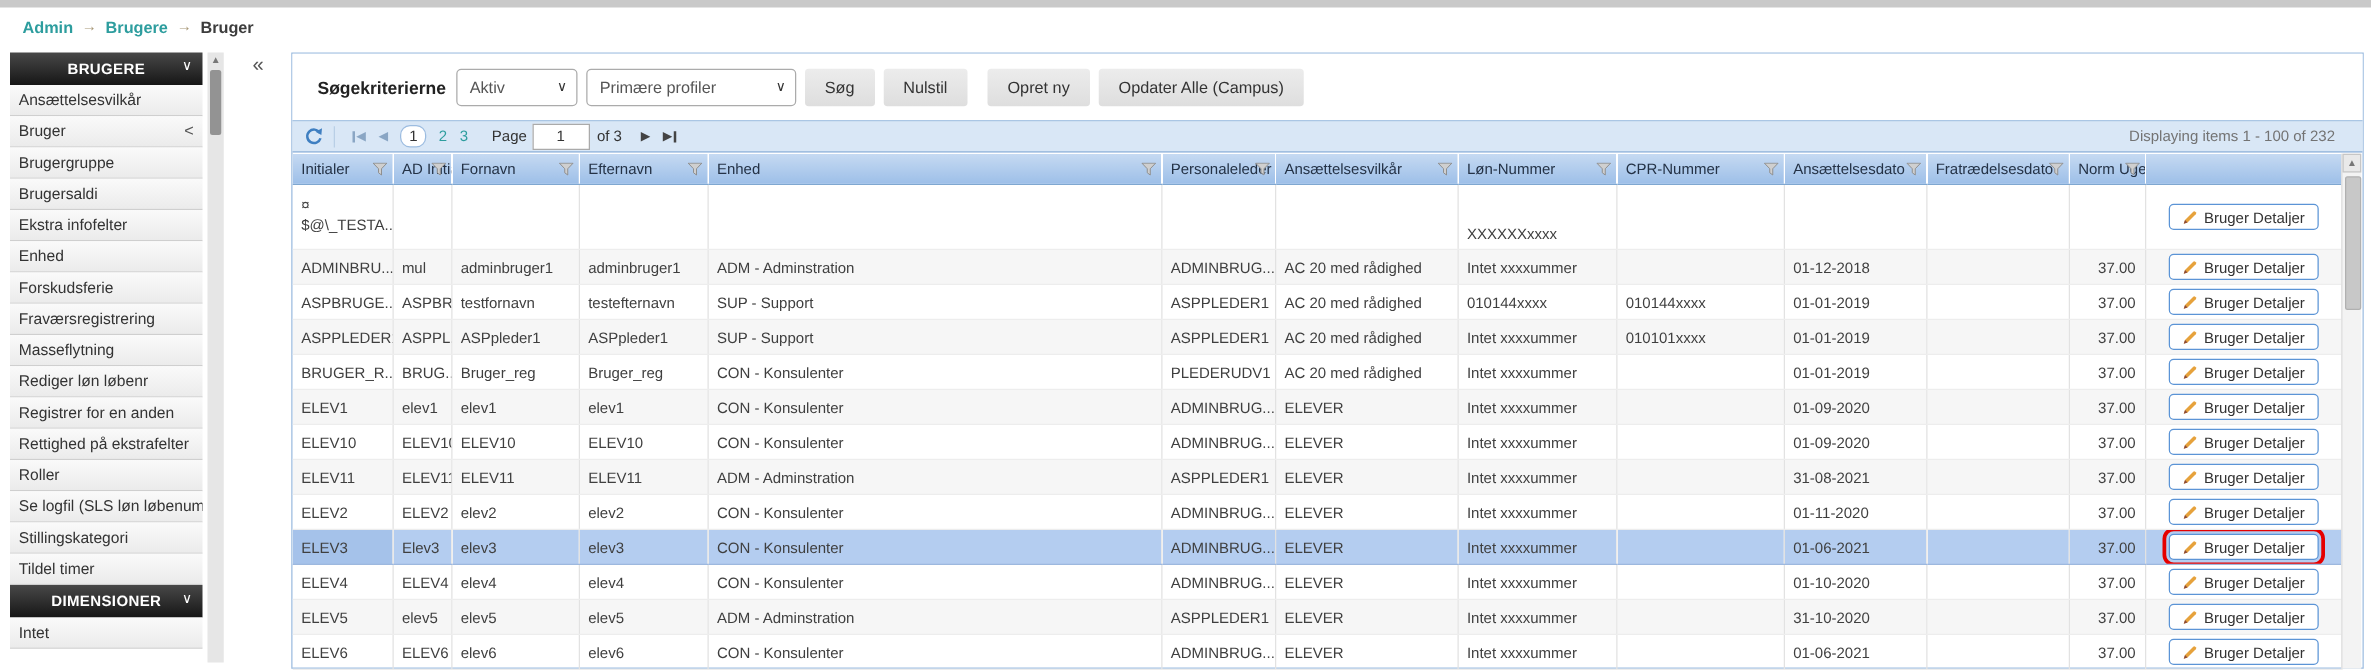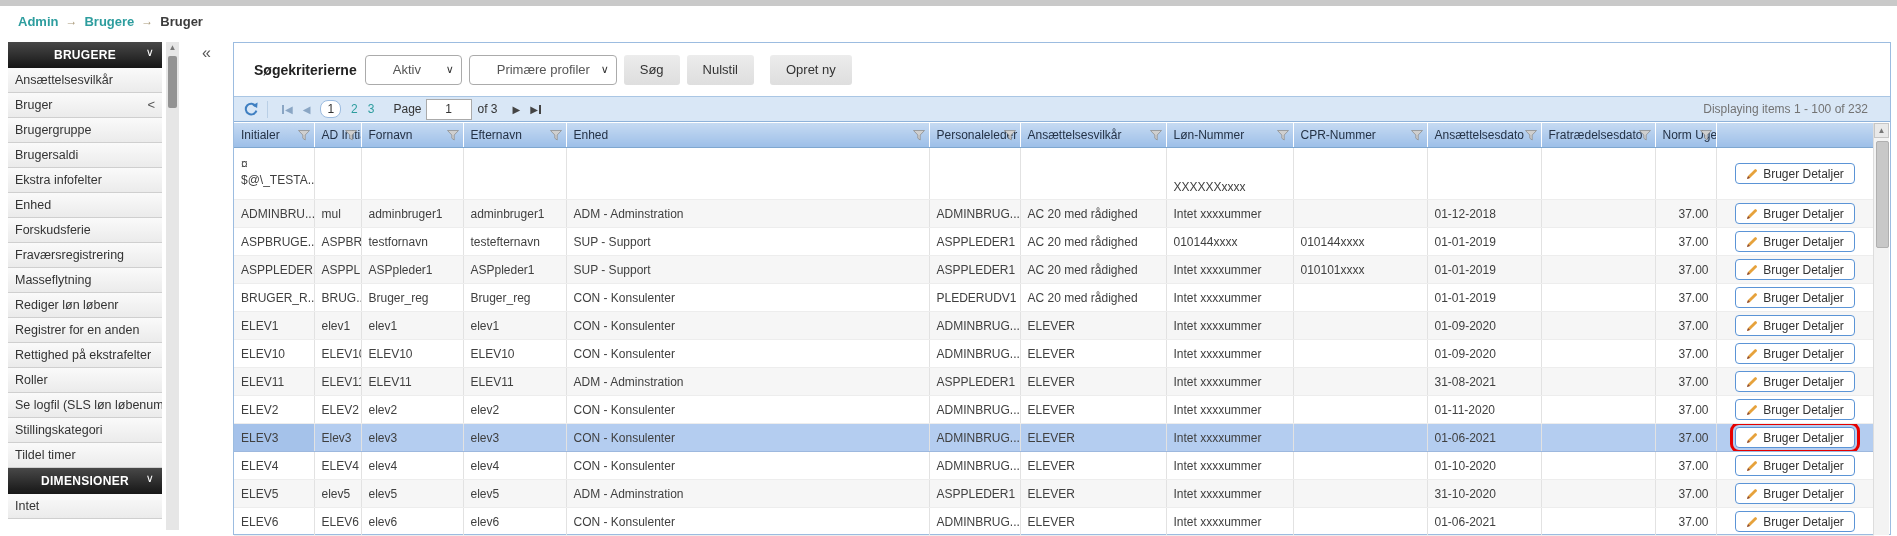--- a/index.html
+++ b/index.html
@@ -31,24 +31,24 @@
   .sb-scroll .arr{display:block;text-align:center;font-size:8px;color:#777;height:12px;line-height:12px;}
   .sb-thumb{position:absolute;left:2px;top:14px;width:9px;height:52px;background:#939393;border-radius:2px;}
   .collapse{position:absolute;left:202px;top:44px;font-size:16px;color:#555;cursor:pointer;}
   
   .panel{position:absolute;left:233px;top:42px;width:1658px;height:493px;
     border:1px solid var(--panel-border);background:#fff;box-sizing:border-box;}
   .toolbar{position:absolute;left:0;top:0;width:100%;height:53px;display:flex;align-items:center;
     padding-left:20px;box-sizing:border-box;background:#fff;}
   .tb-label{font-size:14px;font-weight:bold;color:#222;margin-right:8px;}
   .dd{height:30px;border:1px solid #ababab;border-radius:4px;background:#fff;display:flex;
-    align-items:center;padding:0 22px 0 27px;font-size:13px;color:#555;position:relative;
+    align-items:center;padding:0 22px 0 10px;font-size:13px;color:#555;position:relative;
     margin-right:7px;cursor:pointer;box-sizing:border-box;}
   .dd .ddchev{position:absolute;right:7px;top:7px;color:#333;font-size:11px;}
-  .dd.dd1{width:97px;} .dd.dd2{width:148px;}
+  .dd.dd1{width:97px;} .dd.dd2{width:168px;}
   .tb-btn{height:30px;border:none;border-radius:3px;background:linear-gradient(#ececec,#dedede);
     font-size:13px;color:#333;padding:0 16px;margin-right:7px;cursor:pointer;
     font-family:"Liberation Sans",sans-serif;}
   .tb-btn.sp{margin-left:9px;}
   
   .pager{position:absolute;left:0;top:53px;width:100%;height:26px;background:var(--pager-bg);
     border-top:1px solid #aac6e4;border-bottom:1px solid #8fb2d9;box-sizing:border-box;
     display:flex;align-items:center;font-size:12px;color:#333;padding-left:9px;}
   .pg-sep{width:1px;height:17px;background:#b9cfe6;margin:0 8px;}
   .pg-nav{font-size:10px;cursor:pointer;display:flex;align-items:center;margin:0 5px;}
@@ -149,20 +149,21 @@
       <span>Aktiv</span>
       <span class="ddchev">∨</span>
     </div>
     <div class="dd dd2">
       <span>Primære profiler</span>
       <span class="ddchev">∨</span>
     </div>
     <button class="tb-btn">Søg</button>
     <button class="tb-btn">Nulstil</button>
     <button class="tb-btn sp">Opret ny</button>
+    <button class="tb-btn">Opdater Alle (Campus)</button>
   </div>
 
   <div class="pager">
     <span style="cursor:pointer;display:flex;">
       <svg width="16" height="16" viewBox="0 0 16 16">
         <path d="M12.8 5.2 A5.4 5.4 0 1 0 13.4 9.6" fill="none" stroke="#3f7fc1" stroke-width="2"></path>
         <path d="M14.6 1.6 L14.1 7.0 L9.4 4.4 Z" fill="#3f7fc1"></path>
       </svg>
     </span>
     <span class="pg-sep"></span>

